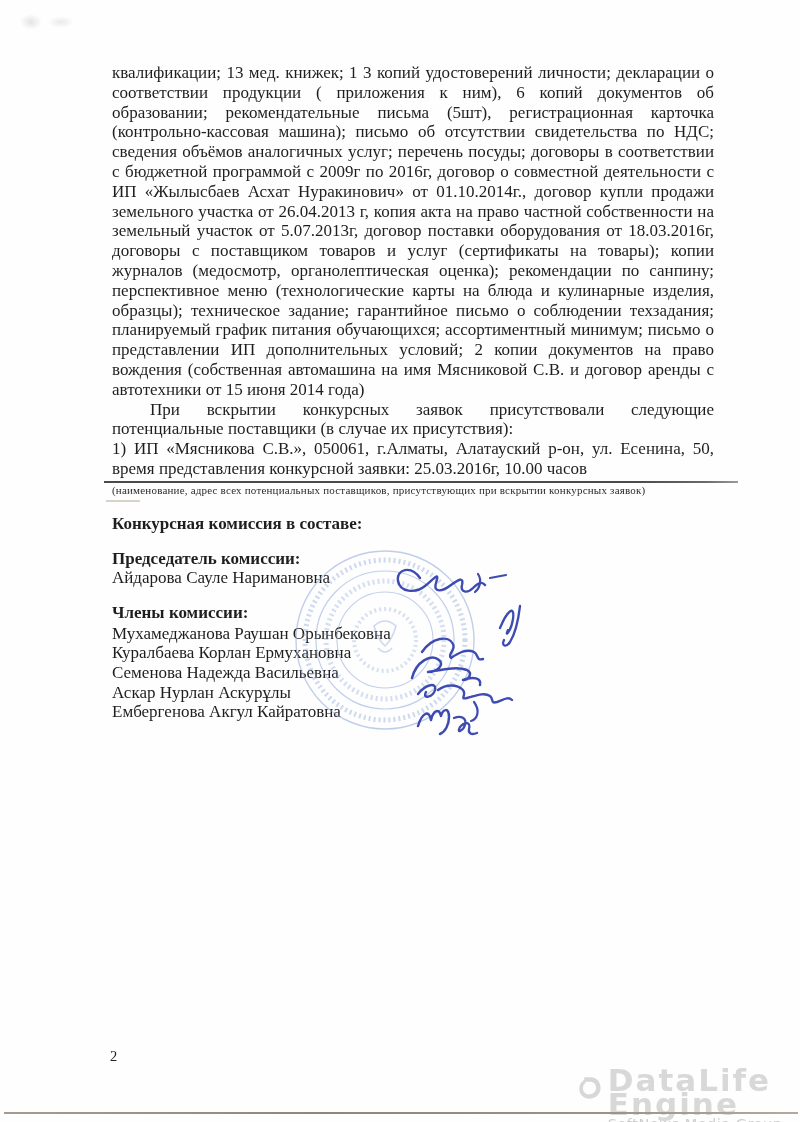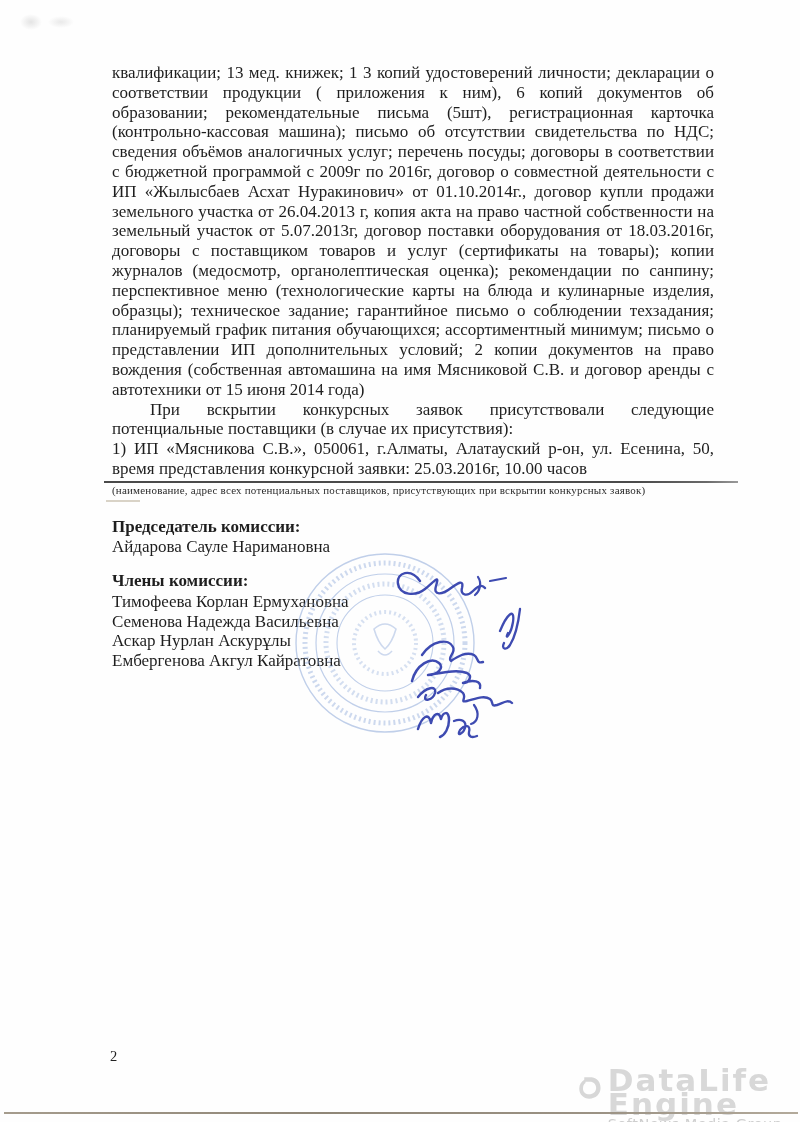--- a/index.html
+++ b/index.html
@@ -89,28 +89,30 @@
     <p class="para indent">При вскрытии конкурсных заявок присутствовали следующие потенциальные поставщики (в случае их присутствия):</p>
 
     <p class="para">1) ИП «Мясникова С.В.», 050061, г.Алматы, Алатауский р-он, ул. Есенина, 50, время представления конкурсной заявки: 25.03.2016г, 10.00 часов</p>
 
     <div class="sig-rule"></div>
     <div class="caption">(наименование, адрес всех потенциальных поставщиков, присутствующих при вскрытии конкурсных заявок)</div>
     <div class="sig-rule-ghost"></div>
 
     <div class="commission">
 
+      <p class="heading bold">Конкурсная комиссия в составе:</p>
 
       <p class="block-label bold">Председатель комиссии:</p>
       <p class="person">Айдарова Сауле Наримановна</p>
 
       <p class="block-label bold">Члены комиссии:</p>
 
       <div class="members-list">
-        <p class="person">Тимофеева Корлан Ермухановна</p>
+        <p class="person">Мухамеджанова Раушан Орынбековна</p>
+        <p class="person">Куралбаева Корлан Ермухановна</p>
         <p class="person">Семенова Надежда Васильевна</p>
         <p class="person">Аскар Нурлан Аскурұлы</p>
         <p class="person">Ембергенова Акгул Кайратовна</p>
       </div>
 
       <svg class="stamp-sig-svg" viewBox="0 0 300 215">
 
         <g opacity="0.55">
           <circle class="stamp-stroke" cx="123" cy="110" r="89" stroke-width="1.4"></circle>
           <circle class="stamp-stroke" cx="123" cy="110" r="80" stroke-width="5" stroke-dasharray="2 3" opacity="0.8"></circle>

